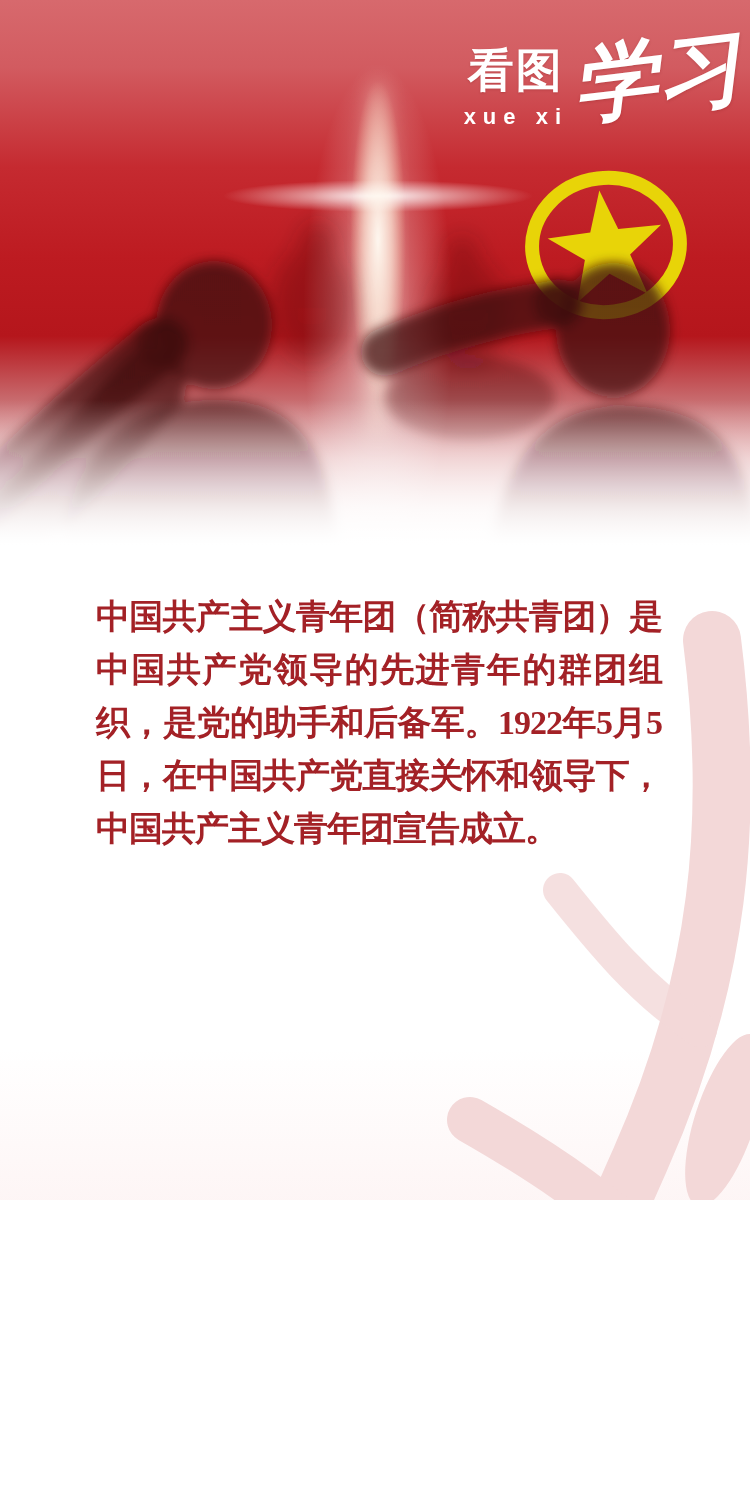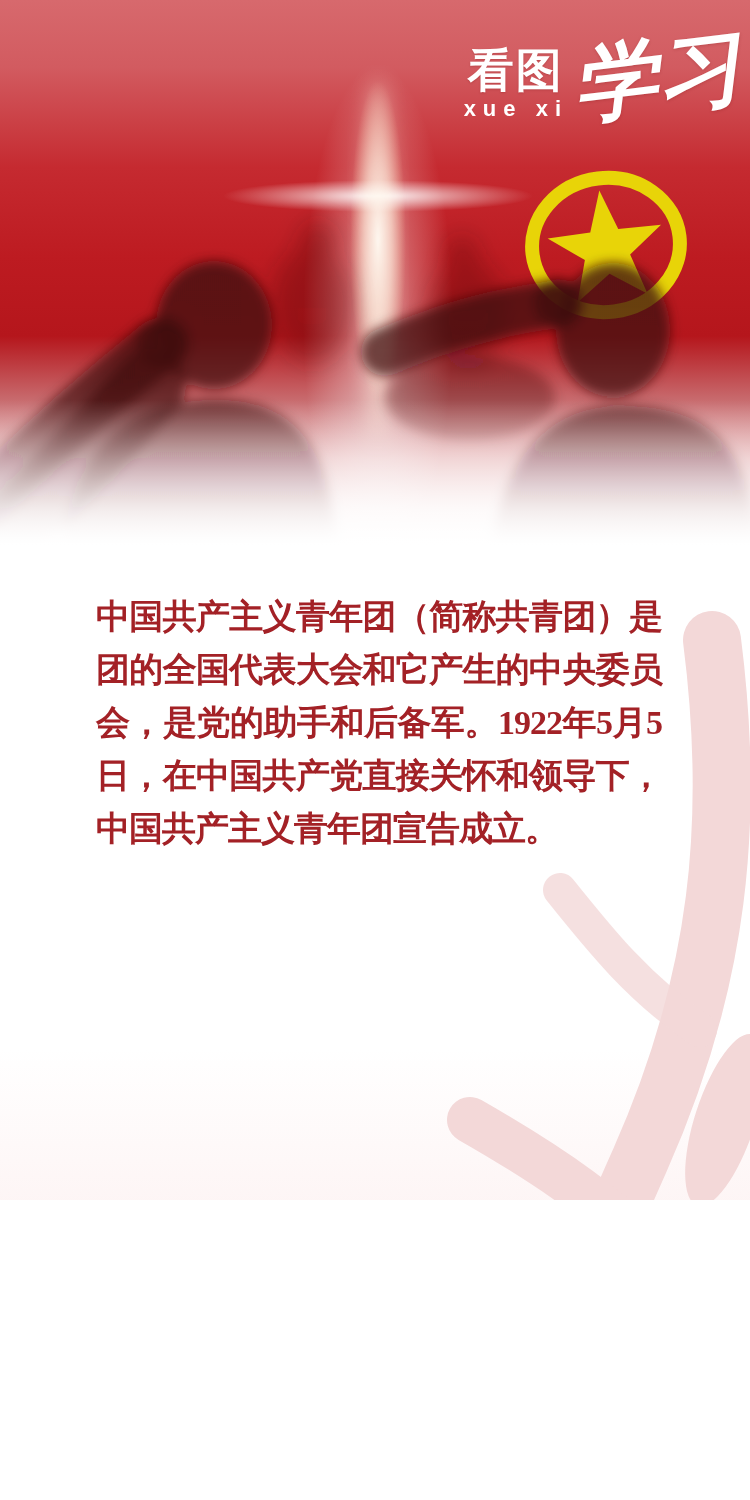--- a/index.html
+++ b/index.html
@@ -22,21 +22,21 @@
     color:#ffffff;
   }
   .brand-left{display:flex;flex-direction:column;align-items:center;}
   .brand-main{
     font-family:"Liberation Sans","DejaVu Sans",sans-serif;
     font-weight:900;font-size:46px;line-height:1.05;letter-spacing:2px;
     text-shadow:0 1px 2px rgba(120,20,20,0.25);
   }
   .brand-pinyin{
     font-family:"Liberation Sans","DejaVu Sans",sans-serif;
-    font-weight:700;font-size:22px;letter-spacing:7px;margin-top:2px;
+    font-weight:700;font-size:22px;letter-spacing:7px;margin-top:10px;
   }
   .brand-calli{
     font-family:"DejaVu Serif","Liberation Serif",serif;
     font-style:italic;font-weight:600;font-size:84px;line-height:1;
     transform:rotate(-7deg) translateY(-12px);
     margin-left:6px;
     text-shadow:0 1px 3px rgba(120,20,20,0.25);
   }
   
   .content{
@@ -174,19 +174,19 @@
         <path d="M 340,850 C 420,800 500,790 560,830" stroke-width="40" opacity="0.7"></path>
         <path d="M 640,840 C 680,860 710,890 735,930" stroke-width="44"></path>
       </g>
       <g fill="#f3d8d8">
         <ellipse cx="725" cy="560" rx="30" ry="90" transform="rotate(18 725 560)"></ellipse>
         <ellipse cx="600" cy="905" rx="70" ry="26" transform="rotate(-12 600 905)"></ellipse>
       </g>
     </svg>
 
     <div class="article">
-      <p>中国共产主义青年团（简称共青团）是团的全国代表大会和它产生的中央委员会，是党的助手和后备军。1922年5月5日，在中国共产党直接关怀和领导下，中国共产主义青年团宣告成立。</p>
+      <p>中国共产主义青年团（简称共青团）是中国共产党领导的先进青年的群团组织，是党的助手和后备军。1922年5月5日，在中国共产党直接关怀和领导下，中国共产主义青年团宣告成立。</p>
     </div>
 
     <div class="publisher">央广网</div>
   </div>
 
 </div>
 
 </body></html>

